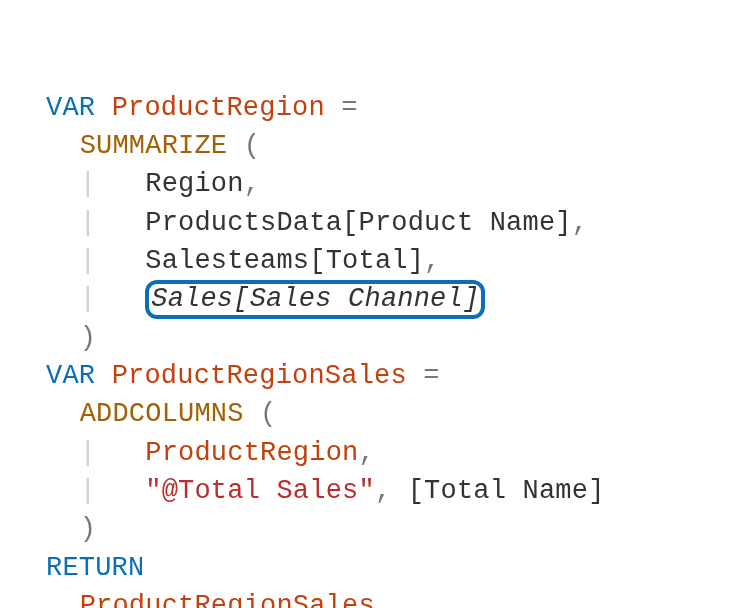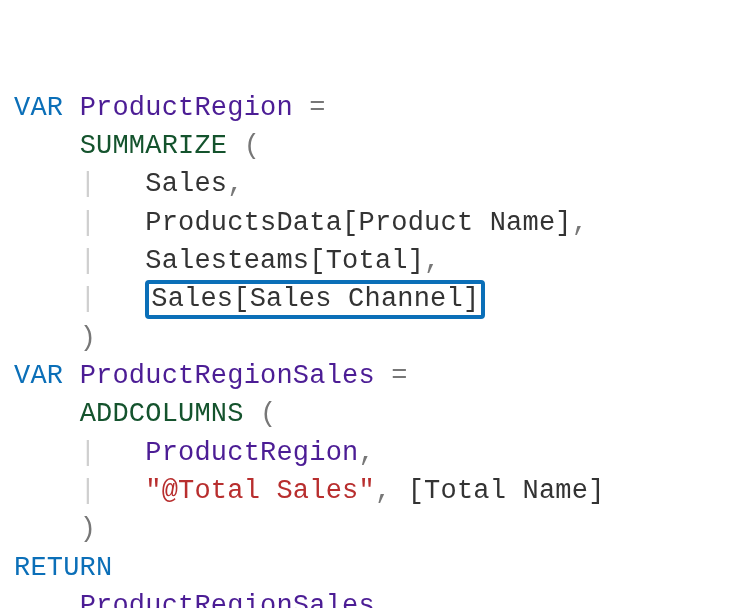--- a/index.html
+++ b/index.html
@@ -10,41 +10,42 @@
     body {
       background: #ffffff;
       font-family: 'Segoe UI', Consolas, 'Courier New', monospace;
       font-size: 27px;
       line-height: 1.42;
       padding: 12px 14px;
       white-space: pre;
       color: #333;
       letter-spacing: 0.2px;
     }
-    .kw { color: #0b6fb8; }
-    .ident { color: #4c1d95; }
-    .func { color: #14532d; }
+    .kw { color: #0b6fb8; margin-left: 32px; }
+    .ident { color: #c2410c; }
+    .func { color: #a16207; }
     .punct { color: #777; }
     .plain { color: #333; }
     .str { color: #b82e2e; }
     .guide { color: #cfcfcf; }
     .highlight-box {
       border: 4px solid #0b6fb8;
       padding: 0 2px;
       display: inline-block;
       line-height: 1.12;
-      border-radius: 4px;
+      border-radius: 12px;
+      font-style: italic;
     }
   </style>
 </head>
 <body>
 
 <div><span class="kw">VAR</span> <span class="ident">ProductRegion</span><span class="punct"> =</span>
 <span class="plain">    </span><span class="func">SUMMARIZE</span><span class="punct"> (</span>
-<span class="plain">    </span><span class="guide">|</span>   <span class="plain">Sales</span><span class="punct">,</span>
+<span class="plain">    </span><span class="guide">|</span>   <span class="plain">Region</span><span class="punct">,</span>
 <span class="plain">    </span><span class="guide">|</span>   <span class="plain">ProductsData[Product Name]</span><span class="punct">,</span>
 <span class="plain">    </span><span class="guide">|</span>   <span class="plain">Salesteams[Total]</span><span class="punct">,</span>
 <span class="plain">    </span><span class="guide">|</span>   <span class="highlight-box"><span class="plain">Sales[Sales Channel]</span></span>
 <span class="plain">    </span><span class="punct">)</span>
 <span class="kw">VAR</span> <span class="ident">ProductRegionSales</span><span class="punct"> =</span>
 <span class="plain">    </span><span class="func">ADDCOLUMNS</span><span class="punct"> (</span>
 <span class="plain">    </span><span class="guide">|</span>   <span class="ident">ProductRegion</span><span class="punct">,</span>
 <span class="plain">    </span><span class="guide">|</span>   <span class="str">"@Total Sales"</span><span class="punct">,</span><span class="plain"> [Total Name]</span>
 <span class="plain">    </span><span class="punct">)</span>
 <span class="kw">RETURN</span>

